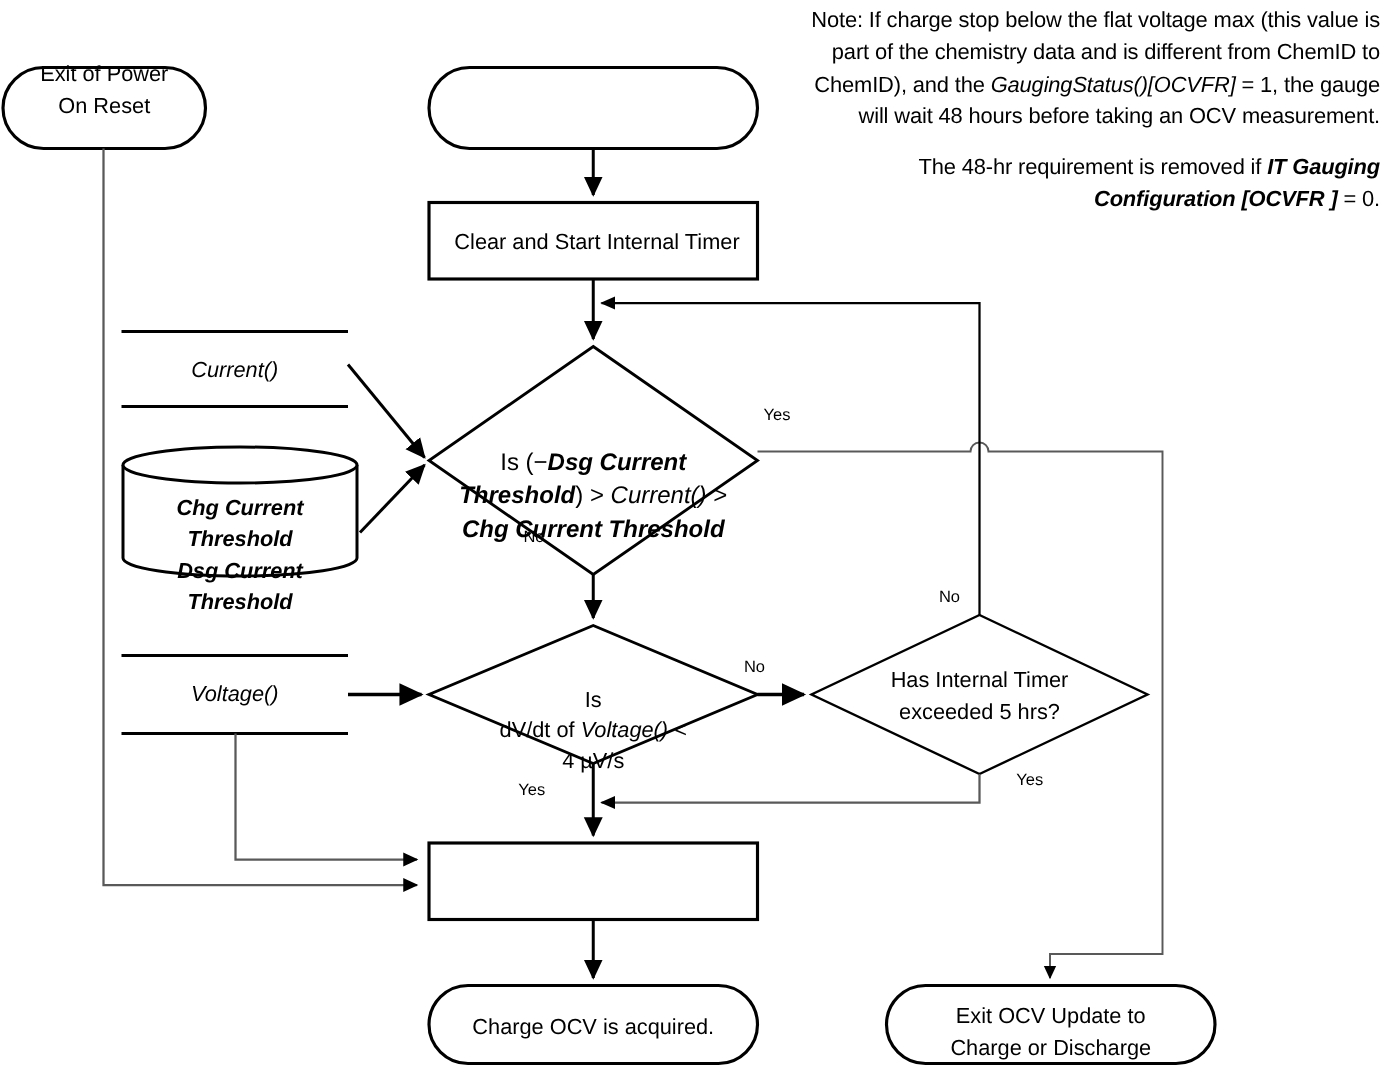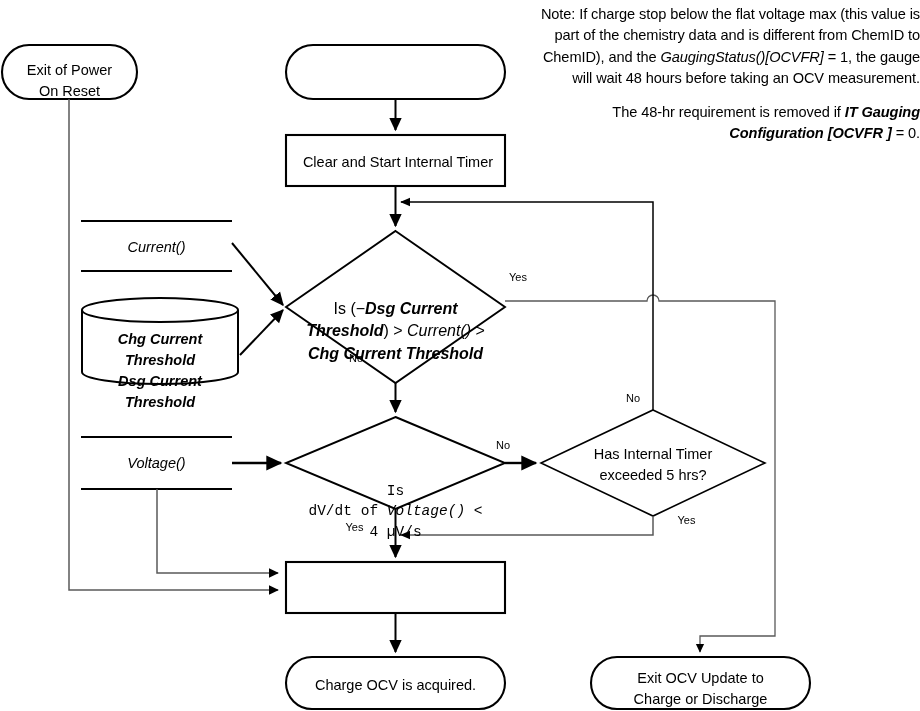--- a/index.html
+++ b/index.html
@@ -143,31 +143,31 @@
     <path d="M 653 516 L 653 535 L 401 535" fill="none" stroke="#595959" stroke-width="1.5" marker-end="url(#arrowThin)"></path>
 
     <line x1="395.5" y1="613" x2="395.5" y2="652" stroke="#000000" stroke-width="2" marker-end="url(#arrowFat)"></line>
   </svg>
 
   <div class="note-block">
     <p><span>Note: If charge stop below the flat voltage max (this value is part of the chemistry data and is different from ChemID to ChemID), and the </span><span class="it">GaugingStatus()[OCVFR]</span><span> = 1, the gauge will wait 48 hours before taking an OCV measurement.</span></p>
     <p><span>The 48-hr requirement is removed if </span><span class="bi">IT Gauging Configuration [OCVFR ]</span><span> = 0.</span></p>
   </div>
 
-  <div class="lbl shape-text" style="left:2px; top:60px; width:135px;">Exit of Power
+  <div class="lbl shape-text" style="left:2px; top:40px; width:135px;">Exit of Power
 On Reset</div>
 
 
   <div class="lbl shape-text" style="left:286px; top:152px; width:224px;">Clear and Start Internal Timer</div>
 
   <div class="lbl d1-text" style="left:300px; top:275px; width:191px;">
     <span>Is (−</span><b>Dsg Current</b><br><b>Threshold</b><span>) &gt; </span><i>Current()</i><span> &gt;</span><br><b>Chg Current Threshold</b>
   </div>
 
-  <div class="lbl shape-text d2-text" style="left:300px; top:460px; width:191px;font-family:Liberation Mono, monospace;">
+  <div class="lbl shape-text d2-text" style="left:300px; top:436px; width:191px;">
     <span>Is</span><br><span>dV/dt of </span><i>Voltage()</i><span> &lt;</span><br><span>4 µV/s</span>
   </div>
 
   <div class="lbl shape-text" style="left:563px; top:444px; width:180px;">Has Internal Timer
 exceeded 5 hrs?</div>
 
 
   <div class="lbl shape-text" style="left:286px; top:675px; width:219px;">Charge OCV is acquired.</div>
 
   <div class="lbl shape-text" style="left:591px; top:668px; width:219px;">Exit OCV Update to

